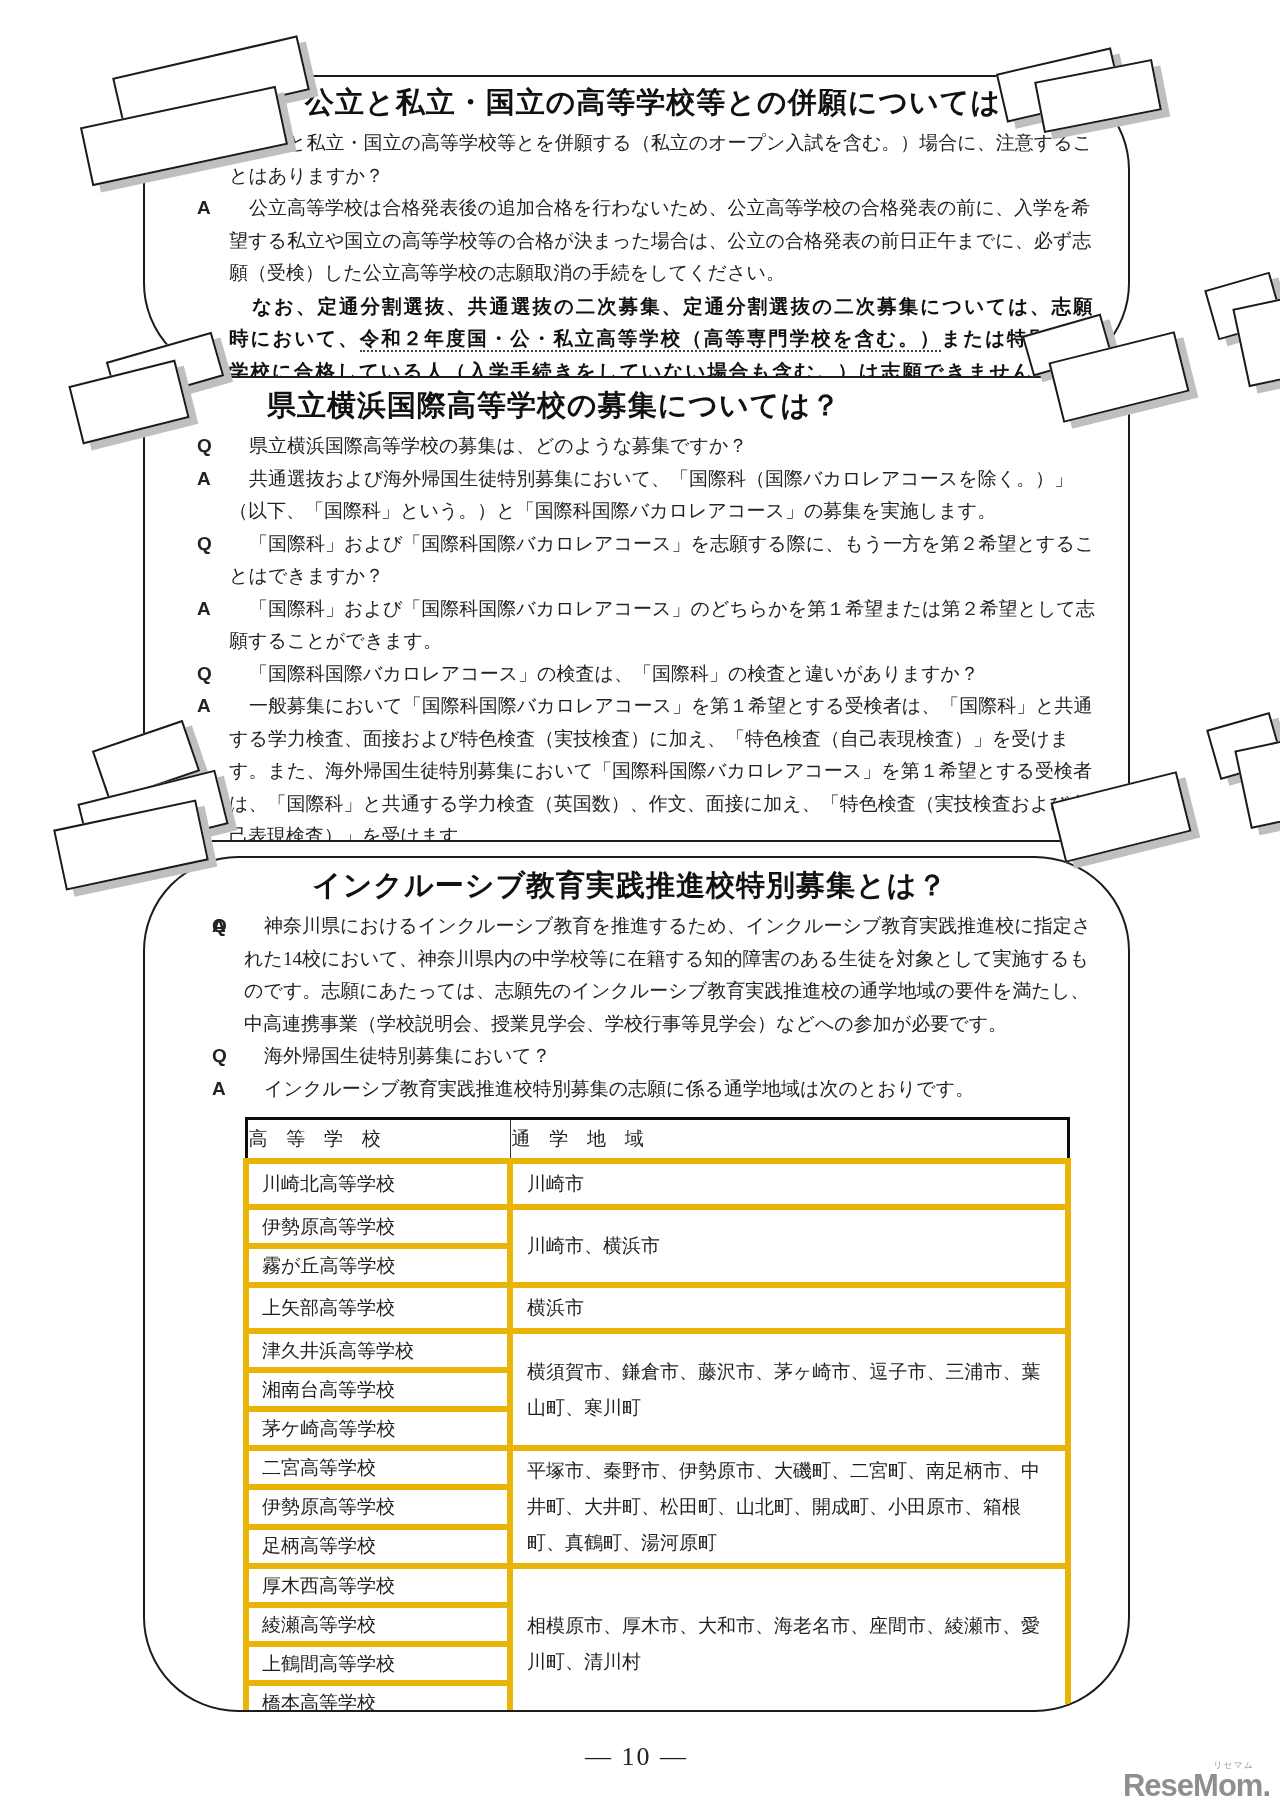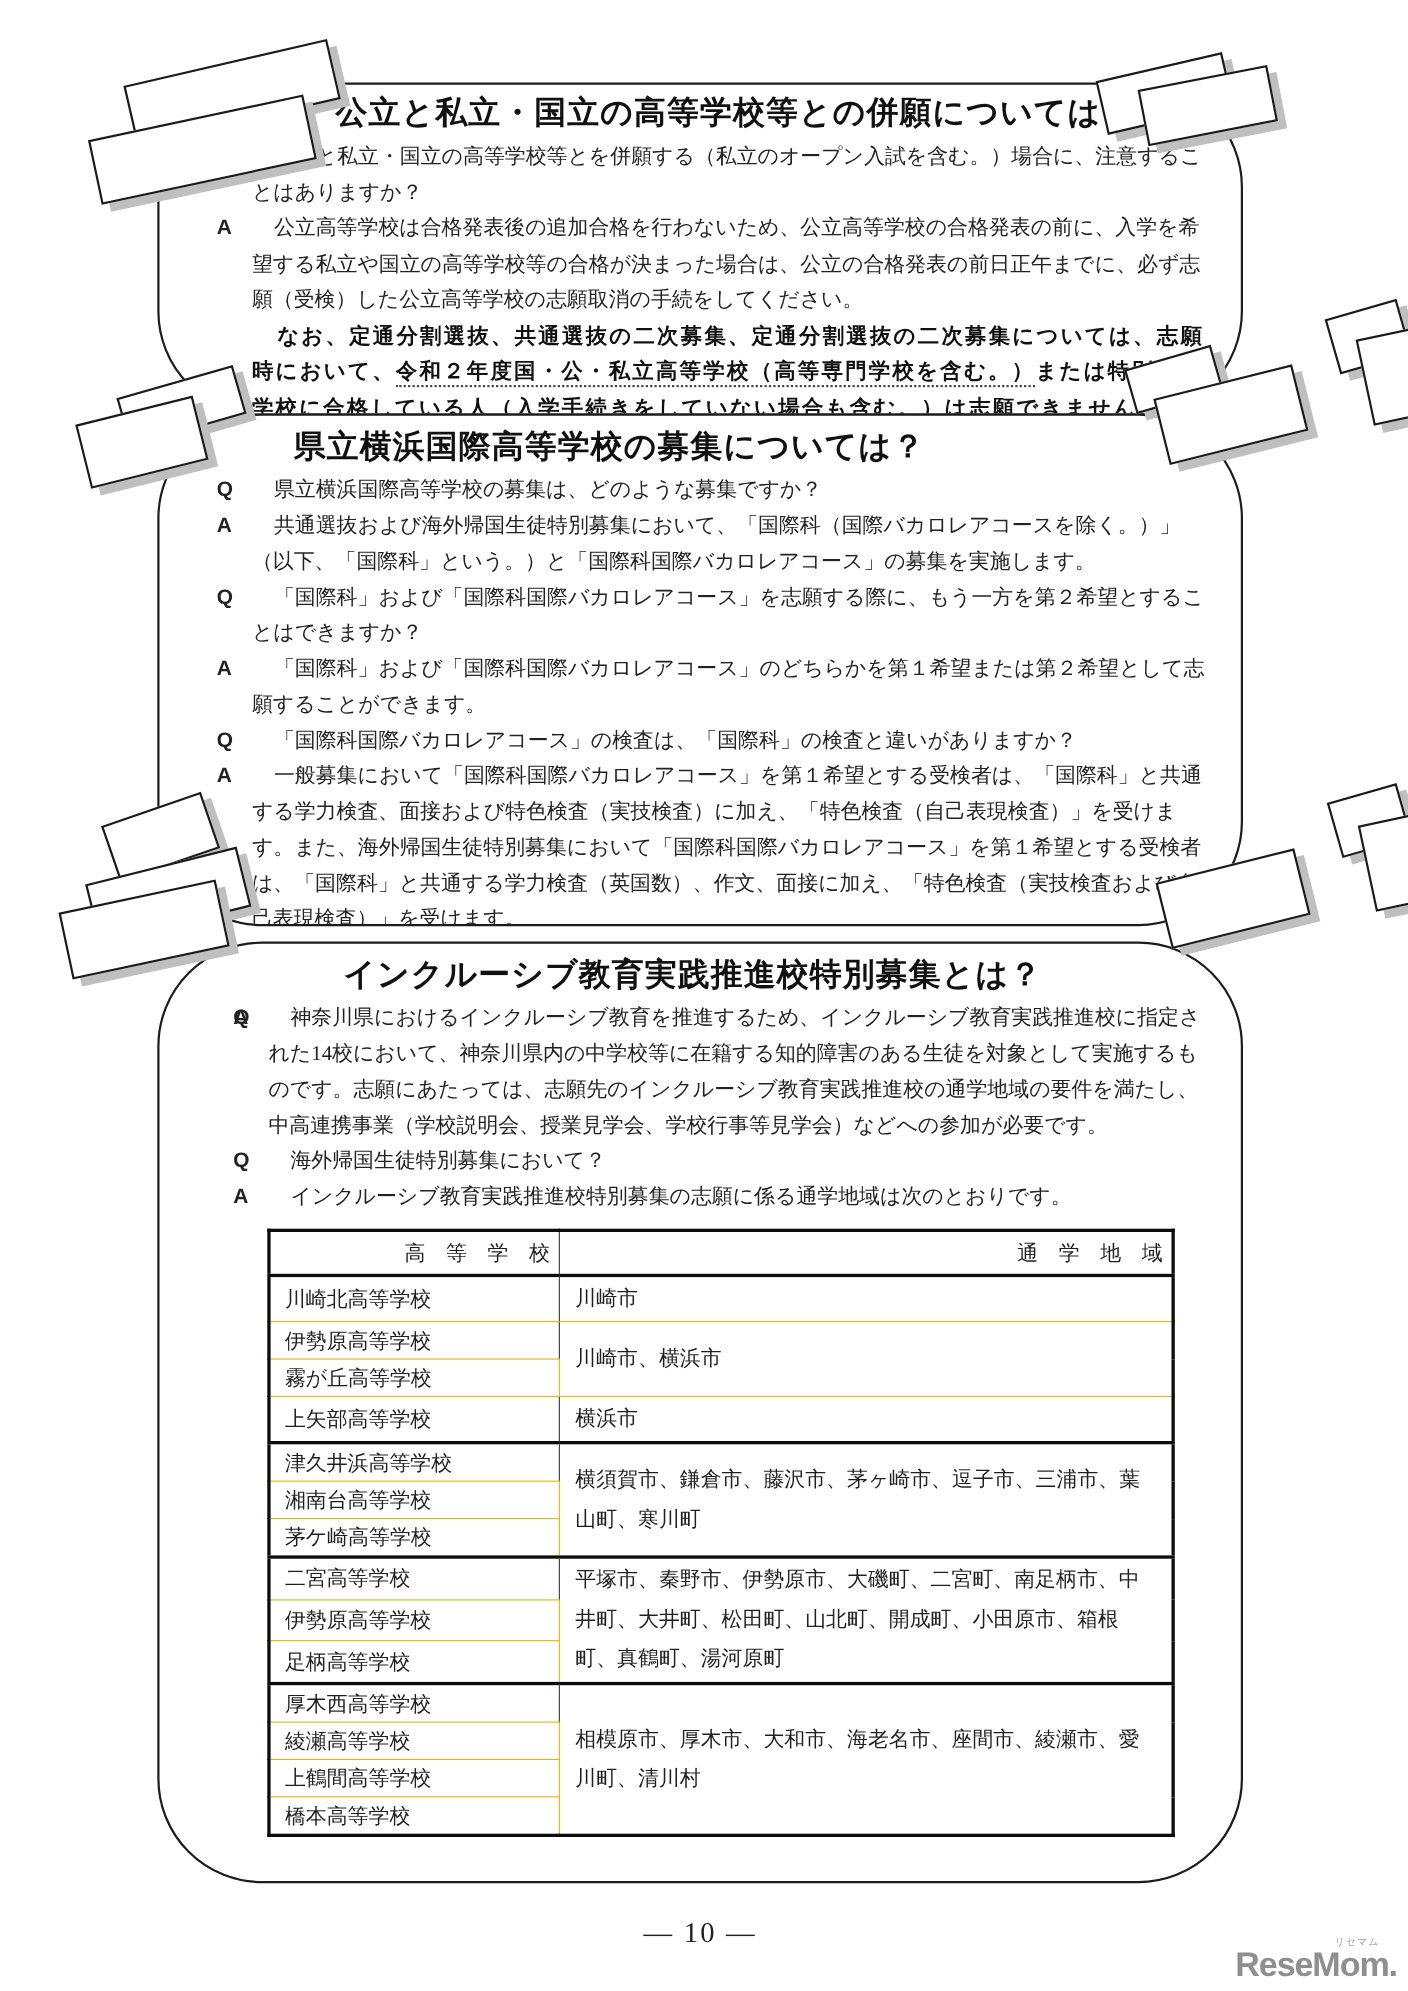--- a/index.html
+++ b/index.html
@@ -6,21 +6,21 @@
   .page {
     position:relative; width:1280px; height:1810px; background:#ffffff;
     overflow:hidden; font-family:"Liberation Serif","DejaVu Serif",serif; color:#1f1f1f;
   }
   .box {
     position:absolute; left:143px; width:987px; background:#fff;
     border:2px solid #1c1c1c; border-radius:95px; box-sizing:border-box;
     overflow:hidden;
   }
   #box1 { top:75px;  height:303px; }
-  #box2 { top:376px; height:466px; }
+  #box2 { top:376px; height:466px;border-radius:22px; }
   #box3 { top:856px; height:856px;padding-left:15px; }
 
   .title {
     font-family:"Liberation Sans","DejaVu Sans",sans-serif;
     font-weight:bold; font-size:29px; letter-spacing:1px; color:#111;
     margin:8px 20px 4px 160px; white-space:nowrap;
   }
   #box1 .title { margin-left:160px; margin-top:6px; }
   #box2 .title { margin-left:122px; }
   #box3 .title { margin-left:152px; }
@@ -45,24 +45,24 @@
   
   table.sch {
     border-collapse:collapse; table-layout:fixed;
     margin:12px 0 0 83px; width:822px;
     border:3px solid #0c0c0c; font-size:19px;
   }
   table.sch col.c1 { width:264px; }
   table.sch col.c2 { width:558px; }
   table.sch th {
     border:1px solid #333; border-bottom:3px solid #0c0c0c;
-    font-weight:normal; text-align:right; height:36px;
+    font-weight:normal; text-align:left; height:36px;
     letter-spacing:7px; font-size:19px;
   }
-  table.sch td { border:1px solid #eab308; vertical-align:middle; }
+  table.sch td { border:6px solid #eab308; vertical-align:middle; }
   td.school { height:33px; padding:0 6px 0 13px; border-right:1px solid #333 !important; white-space:nowrap; }
   td.region { padding:2px 18px 2px 14px; line-height:36px; }
   tr.blk td { border-top:3px solid #0c0c0c !important; }
 
   
   .dr {
     position:absolute; background:#fff; border:2px solid #1b1b1b;
     box-shadow:7px 8px 0 #bfbfbf; box-sizing:border-box;
   }
 

